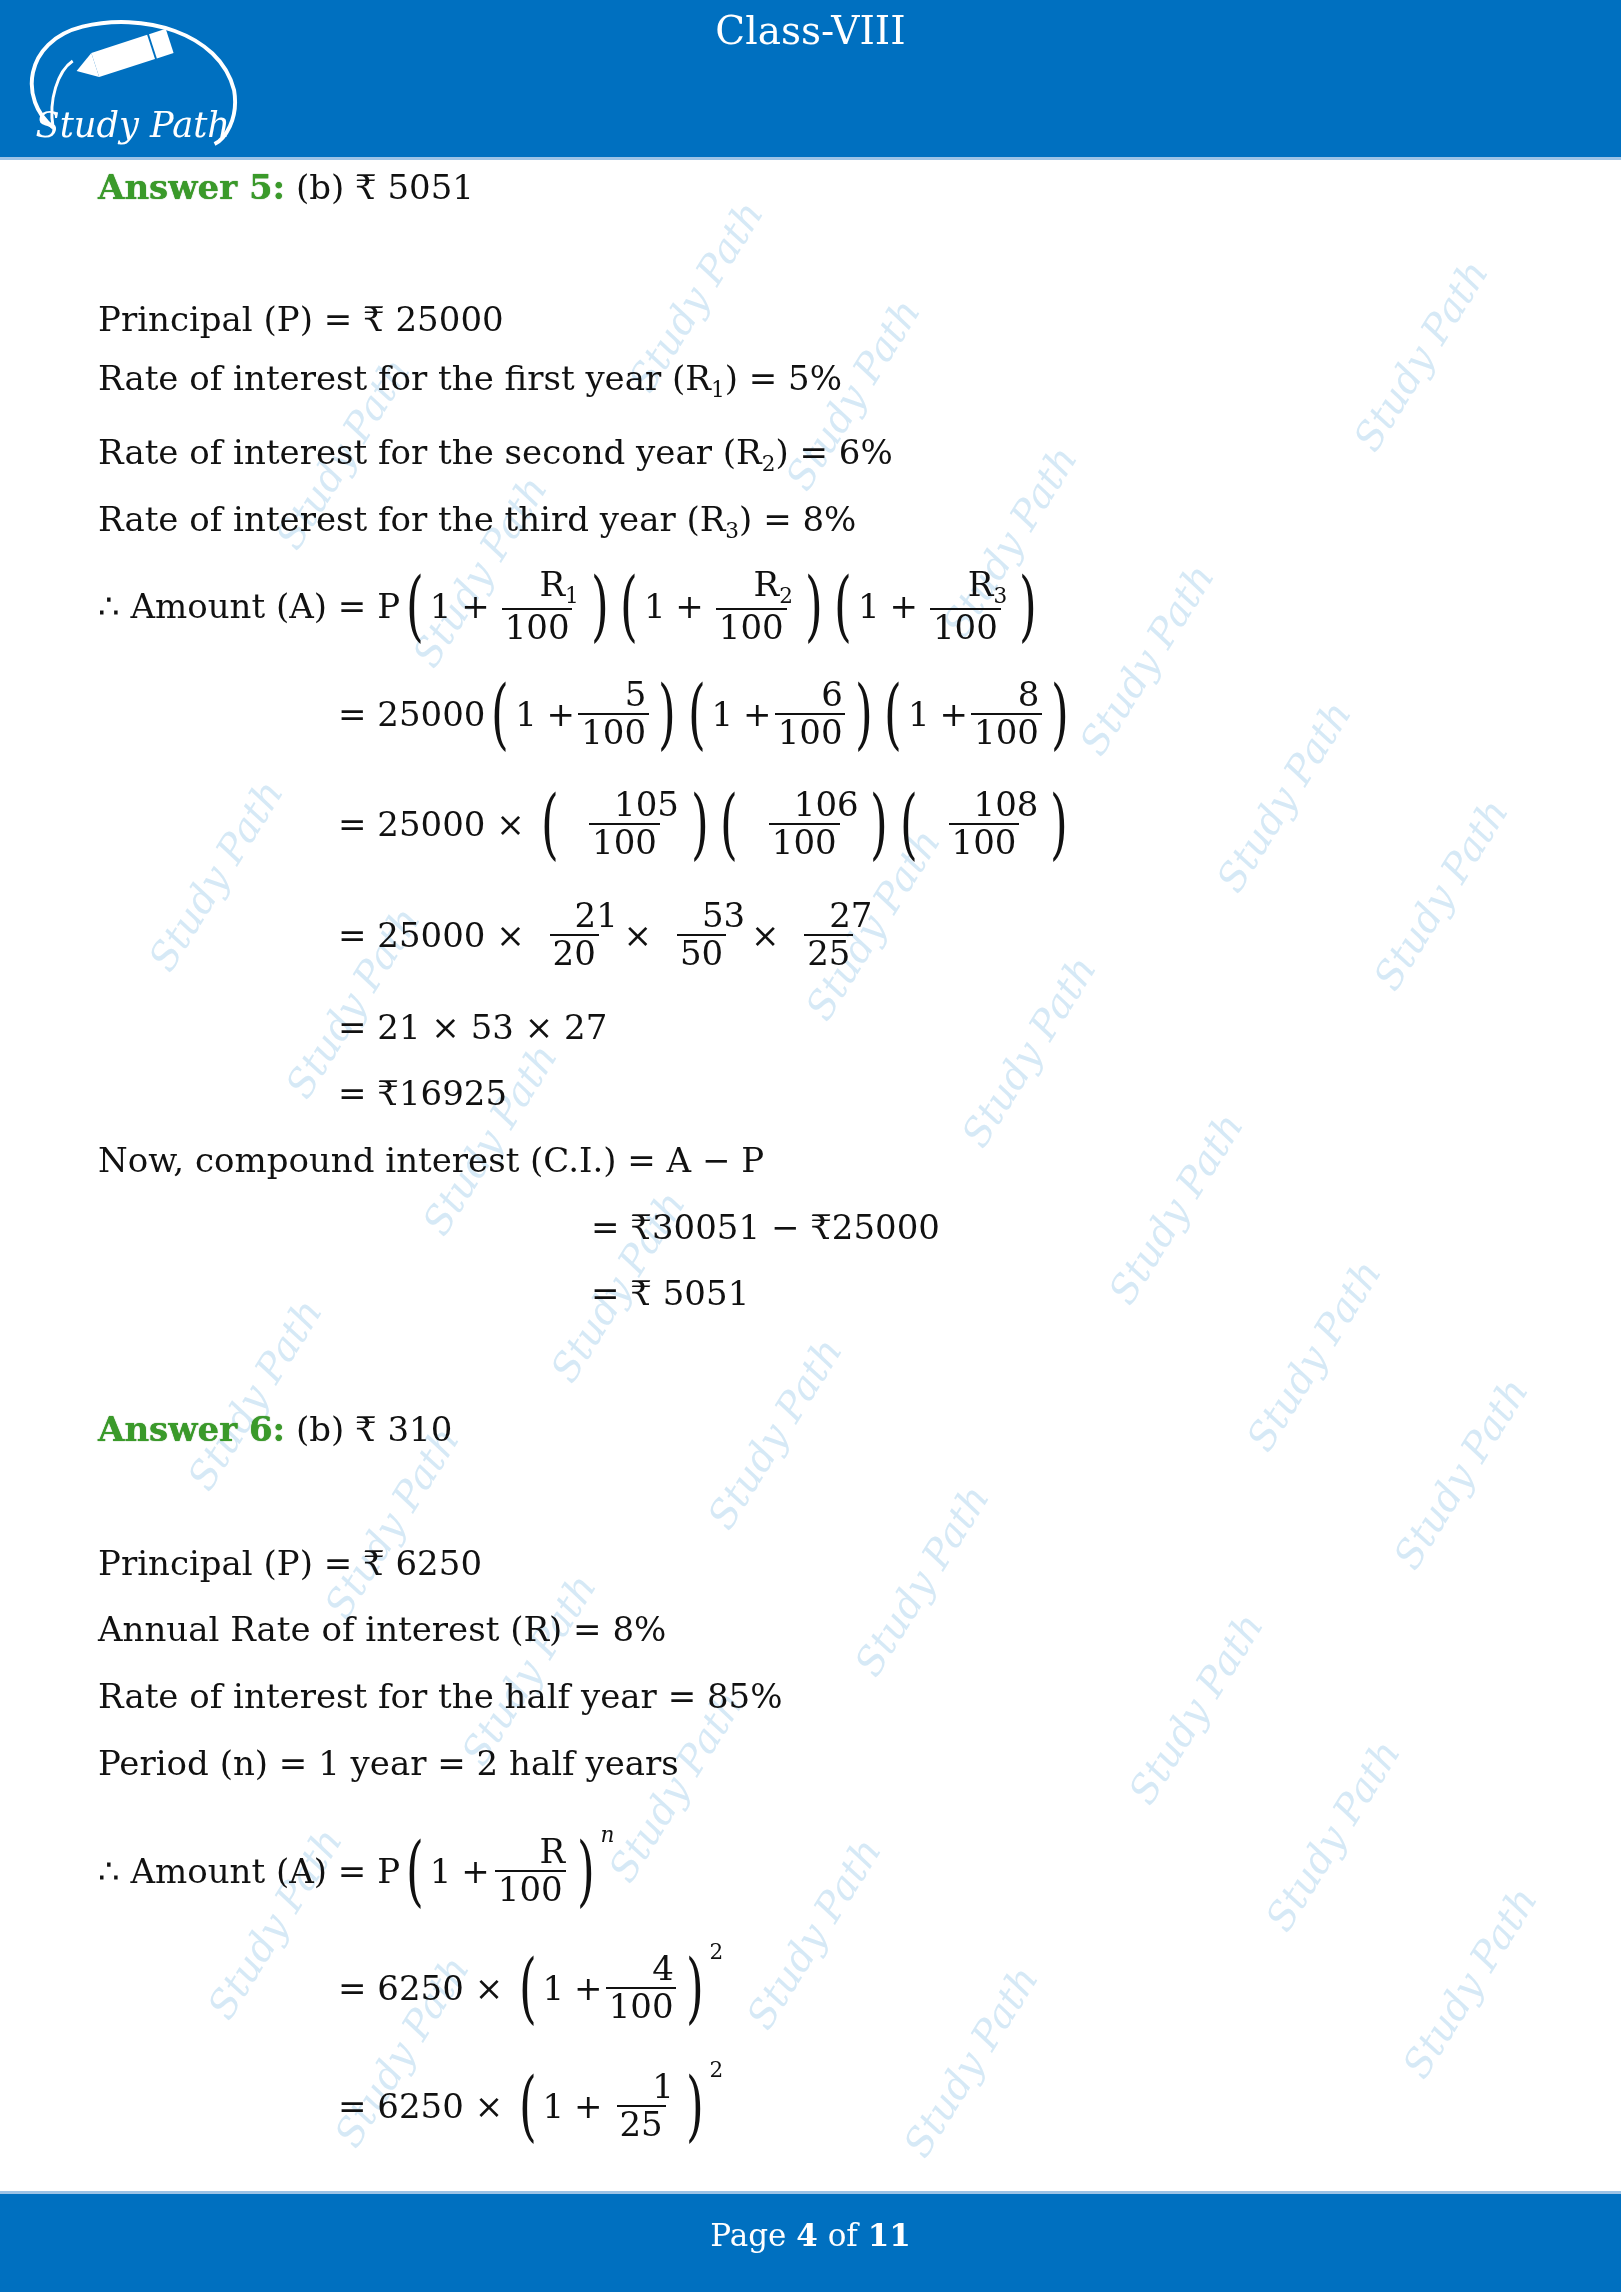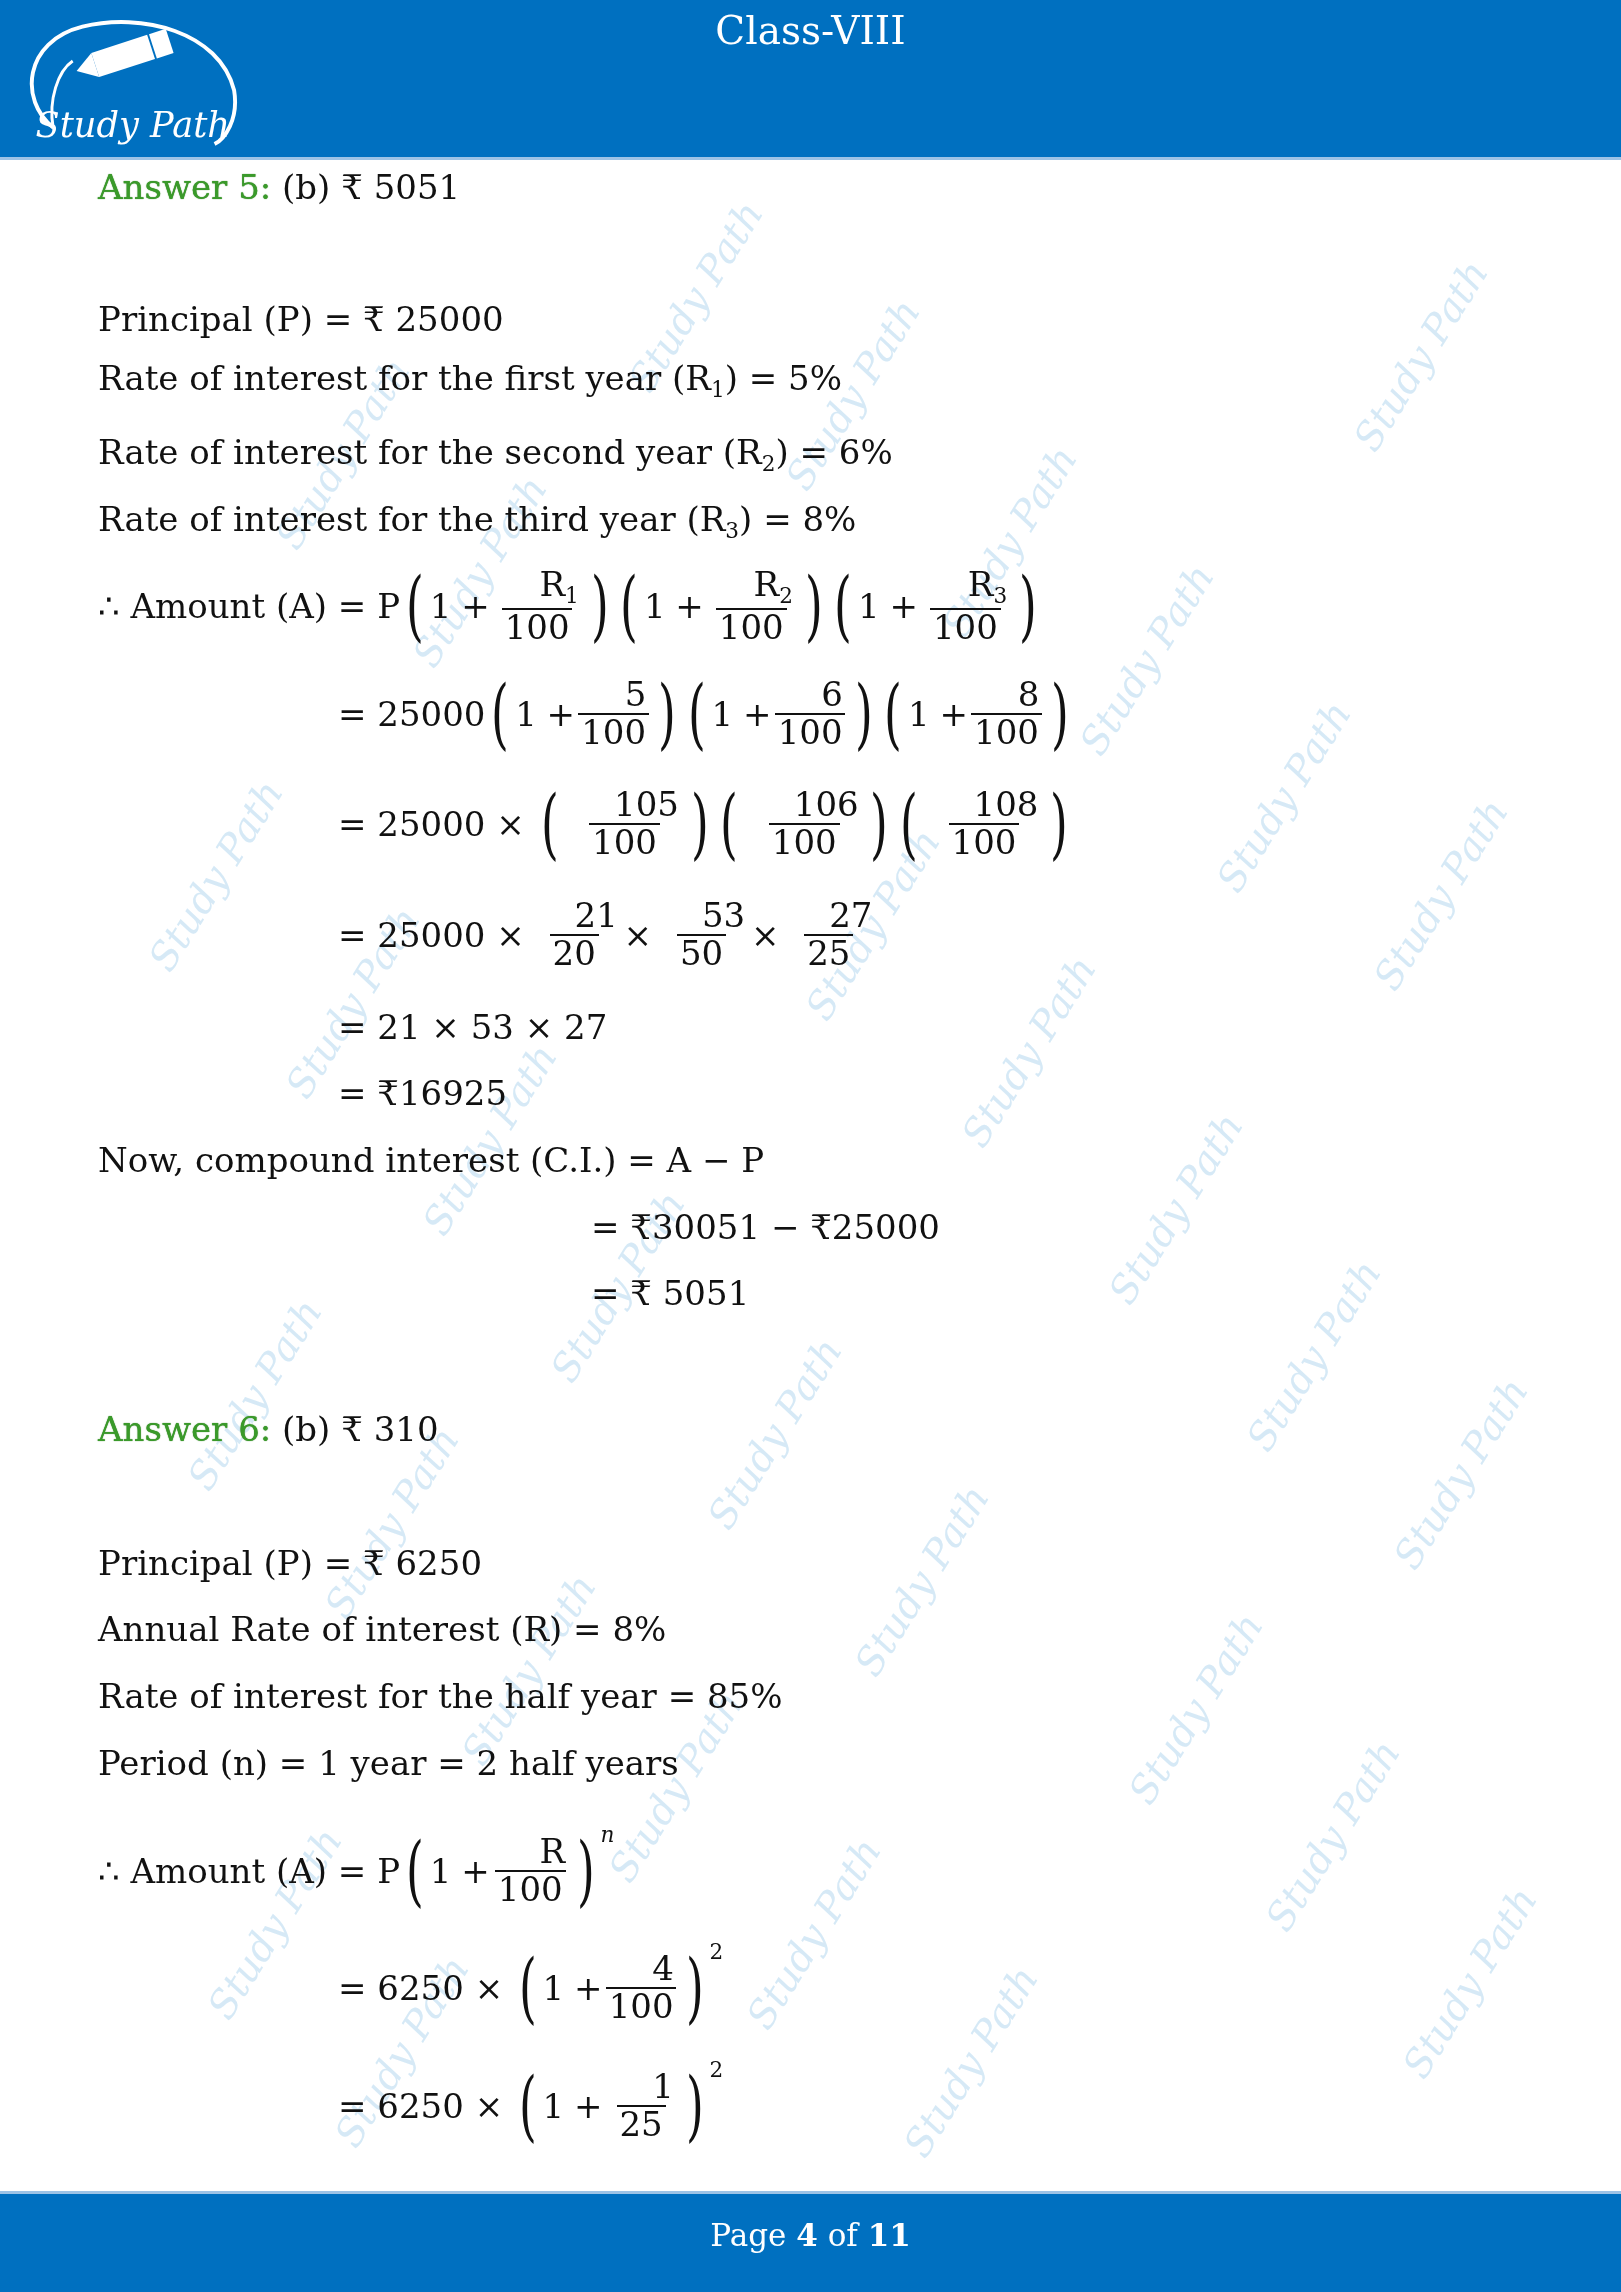--- a/index.html
+++ b/index.html
@@ -12,21 +12,21 @@
        font-family:"DejaVu Serif",serif;font-size:39px;line-height:45px;}
   .footer{position:absolute;left:0;top:2194px;width:1621px;height:99px;background:#0070c0;}
   .footer-line{position:absolute;left:0;top:2191px;width:1621px;height:2.9px;background:#9dc3e6;}
   .footer-text{position:absolute;left:0;top:2217px;width:1621px;text-align:center;color:#fff;font-size:31px;}
   .footer-text .num{font-weight:bold;}
   .watermarks{position:absolute;left:0;top:0;width:1621px;height:2293px;pointer-events:none;}
   .wm{position:absolute;color:#cfe6f5;font-family:"DejaVu Serif",serif;font-style:italic;font-size:39px;
       transform:rotate(-58deg);transform-origin:center;white-space:nowrap;opacity:.85;}
   .content{position:absolute;left:98px;top:0;width:1421px;font-size:34px;}
   .line{position:absolute;white-space:nowrap;}
-  .ans-label{color:#3a9a2a;font-weight:normal;font-family:"DejaVu Serif",serif;
+  .ans-label{color:#3a9a2a;font-weight:bold;font-family:"DejaVu Serif",serif;
        text-shadow:0 0 1px #2a7a1a;}
   .math{display:inline-flex;align-items:center;white-space:nowrap;}
   .frac{display:inline-flex;flex-direction:column;align-items:center;vertical-align:middle;margin:0 2.9px;}
   .frac .n{display:block;padding:0 2.9px;line-height:1.05;margin-left:44px;}
   .frac .d{display:block;border-top:2px solid #111;padding:0 2.9px;line-height:1.05;}
   .paren{font-size:76px;line-height:1;transform:scaleX(.6);display:inline-block;font-weight:200;}
   .sub{font-size:21.6px;vertical-align:-6.9px;}
   .sup{font-size:21.6px;position:relative;top:-37px;}
   .sup-i{font-style:italic;}
   .sp{display:inline-block;width:9.8px;}

